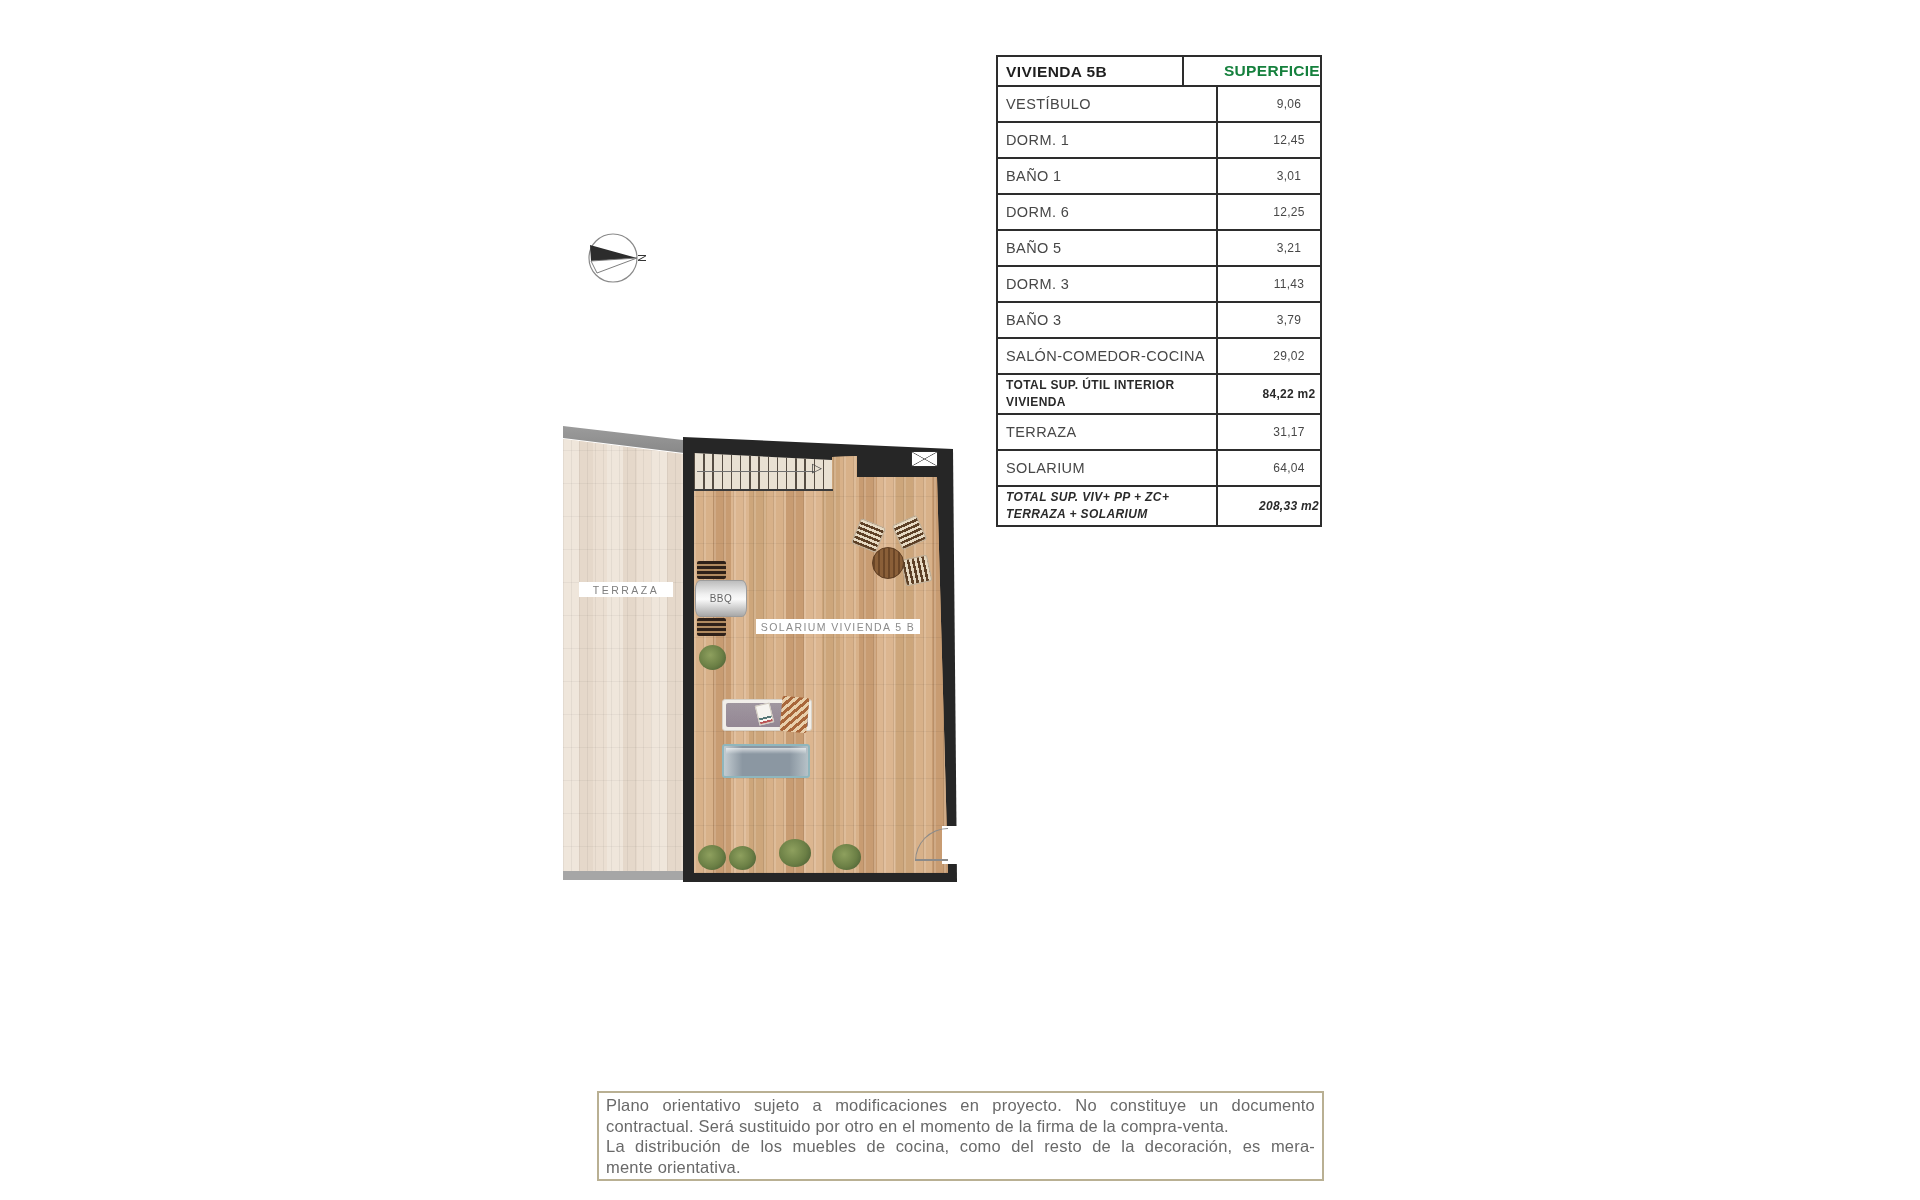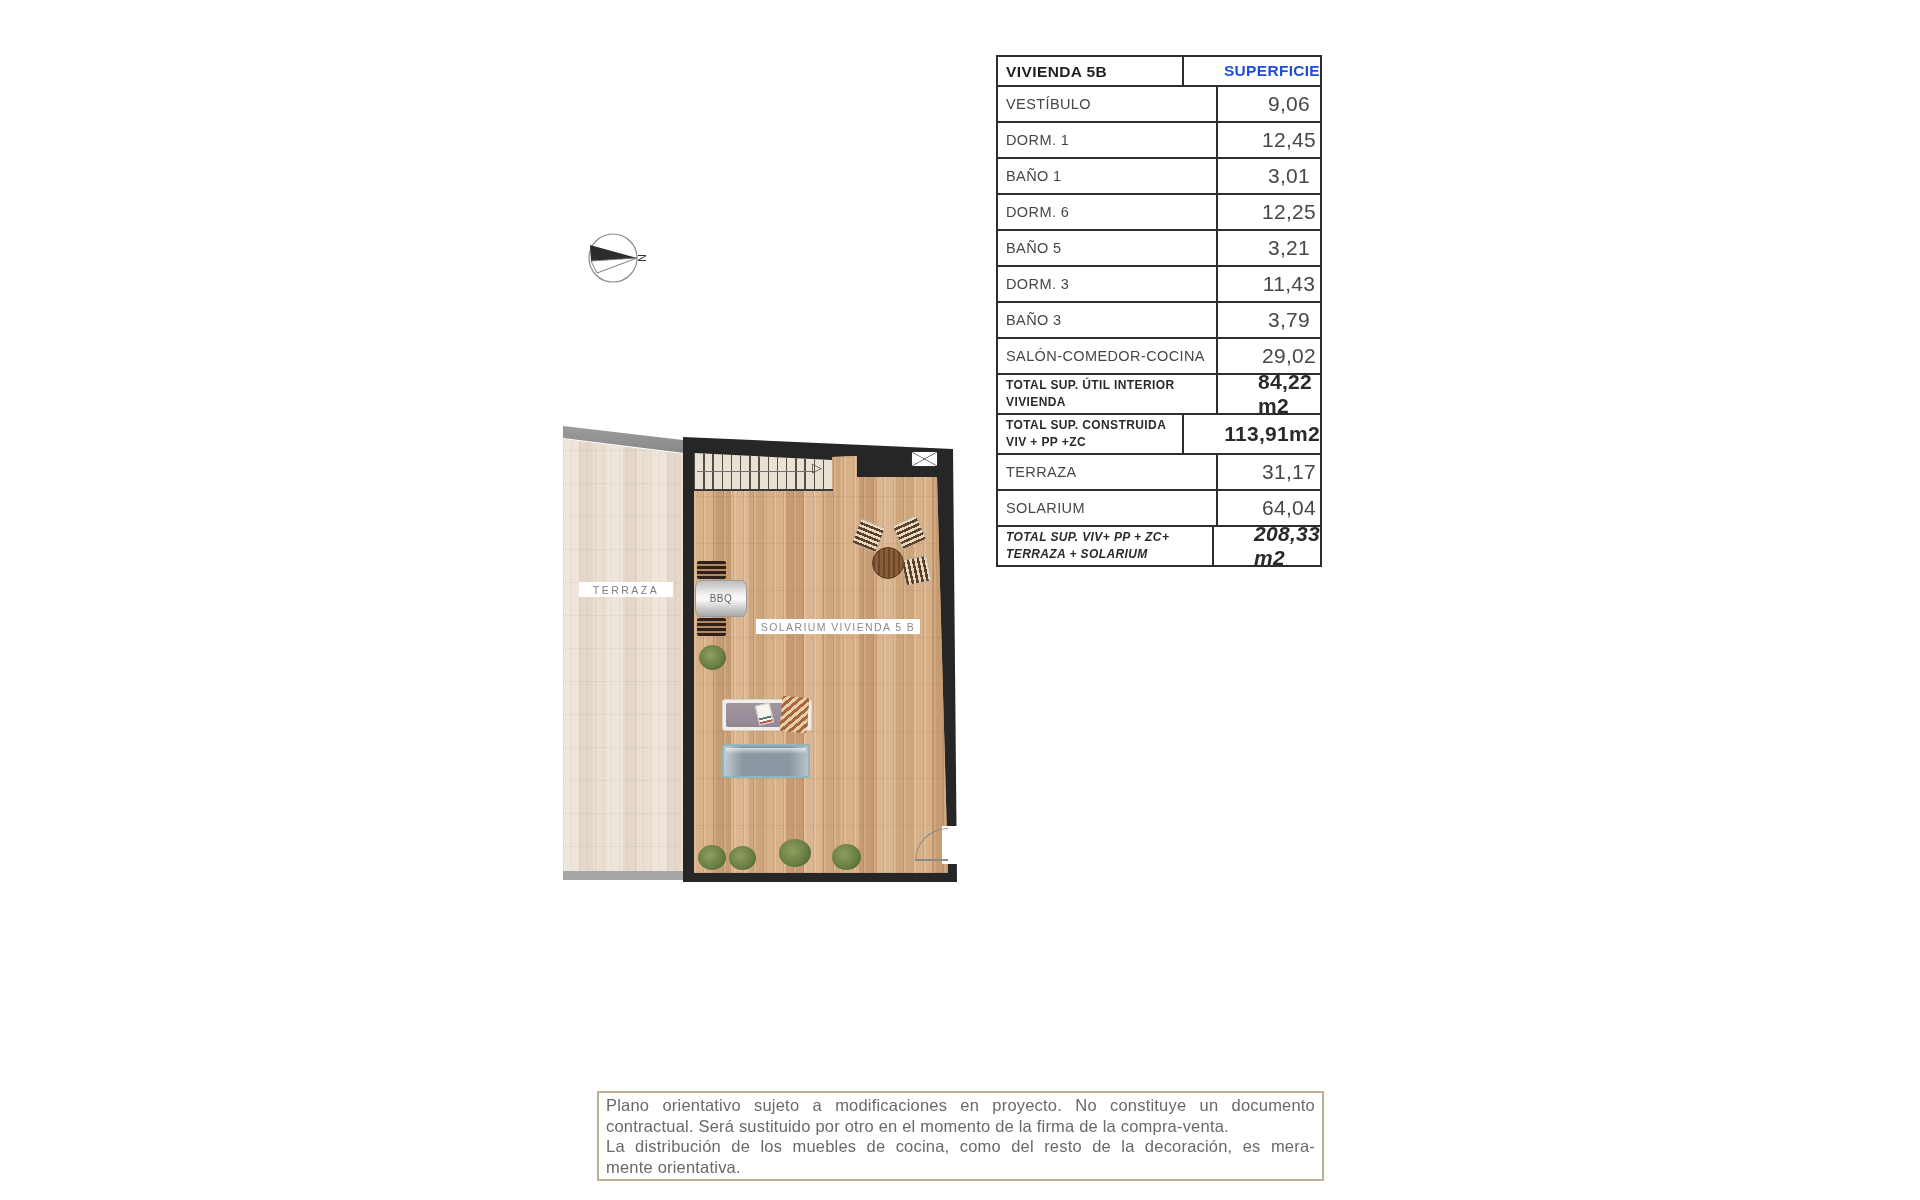--- a/index.html
+++ b/index.html
@@ -10,23 +10,23 @@
   .ptable{position:absolute;left:996px;top:55px;width:326px;background:#fff;
           border:2px solid #2d2d2d;box-sizing:border-box;}
   .prow{display:flex;height:34px;border-bottom:2px solid #2d2d2d;box-sizing:content-box;gap:40px;}
   .prow:last-child{border-bottom:none;font-style:italic;}
   .prow.header{height:28px;}
   .prow.boldrow{height:38px;}
   .cell-label{width:220px;box-sizing:border-box;border-right:2px solid #2d2d2d;
               display:flex;align-items:center;padding:1px 8px;
               font-size:14.5px;letter-spacing:.4px;color:#474747;line-height:17px;}
   .cell-value{flex:1;display:flex;align-items:center;justify-content:center;
-              font-size:21px;color:#474747;letter-spacing:.3px;}
+              font-size:12px;color:#474747;letter-spacing:.3px;}
   .prow.header .cell-label{font-weight:bold;color:#1f1f1f;font-size:15.5px;}
-  .prow.header .cell-value{font-weight:bold;color:#1d4ed8;font-size:15.5px;}
+  .prow.header .cell-value{font-weight:bold;color:#15803d;font-size:15.5px;}
   .prow.boldrow .cell-label{font-weight:bold;color:#2a2a2a;font-size:12px;}
   .prow.boldrow .cell-value{font-weight:bold;color:#2a2a2a;}
 
   
   .abs{position:absolute;}
 
   
   .terraza-wood{left:563px;top:427px;width:120px;height:453px;
     clip-path:polygon(0 12px,120px 27px,120px 444px,0 444px);
     background-color:#ece1d5;
@@ -233,24 +233,20 @@
         <div class="cell-value">3,79</div>
       </div>
       <div class="prow">
         <div class="cell-label">SALÓN-COMEDOR-COCINA</div>
         <div class="cell-value">29,02</div>
       </div>
       <div class="prow boldrow">
         <div class="cell-label">TOTAL SUP. ÚTIL INTERIOR VIVIENDA</div>
         <div class="cell-value">84,22 m2</div>
       </div>
-      <div class="prow boldrow">
-        <div class="cell-label">TOTAL SUP. CONSTRUIDA VIV + PP +ZC</div>
-        <div class="cell-value">113,91m2</div>
-      </div>
       <div class="prow">
         <div class="cell-label">TERRAZA</div>
         <div class="cell-value">31,17</div>
       </div>
       <div class="prow">
         <div class="cell-label">SOLARIUM</div>
         <div class="cell-value">64,04</div>
       </div>
       <div class="prow boldrow">
         <div class="cell-label">TOTAL SUP. VIV+ PP + ZC+ TERRAZA + SOLARIUM</div>

